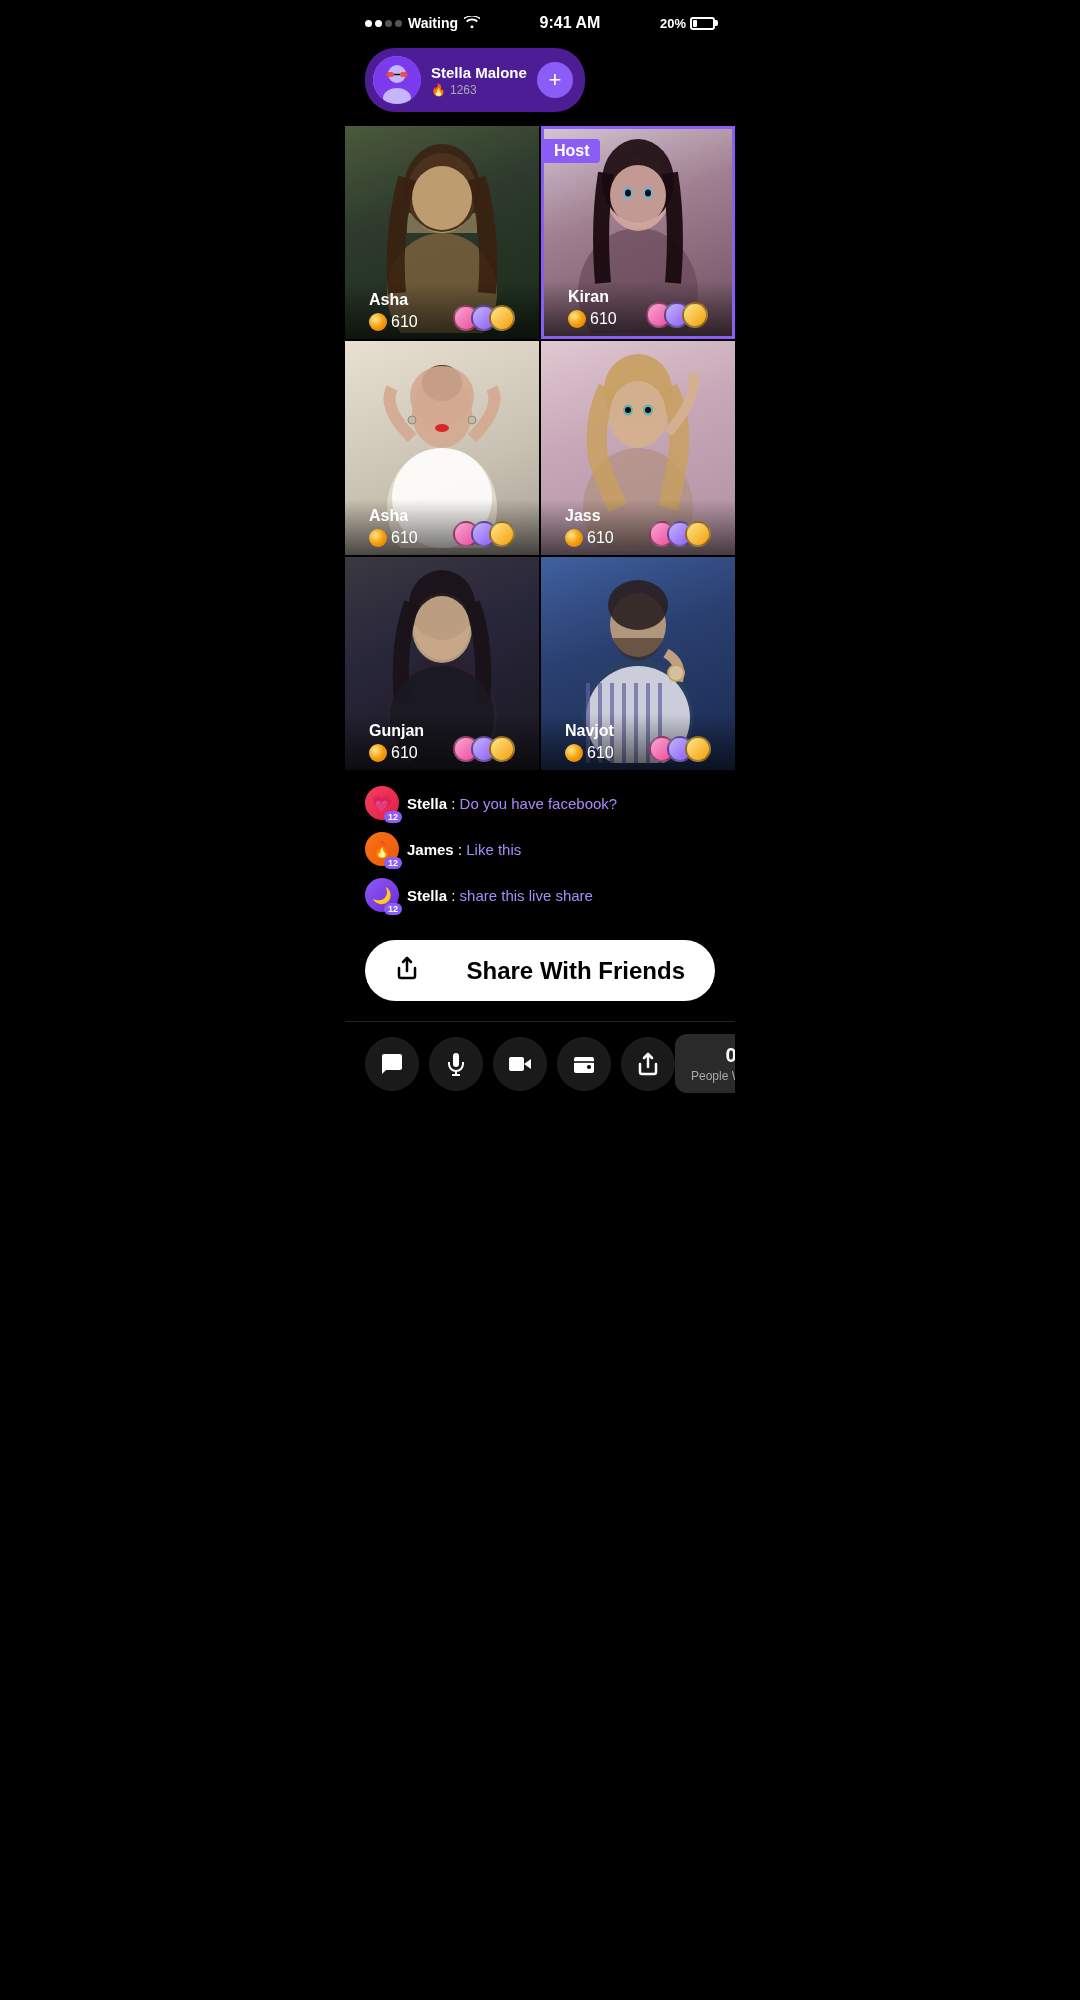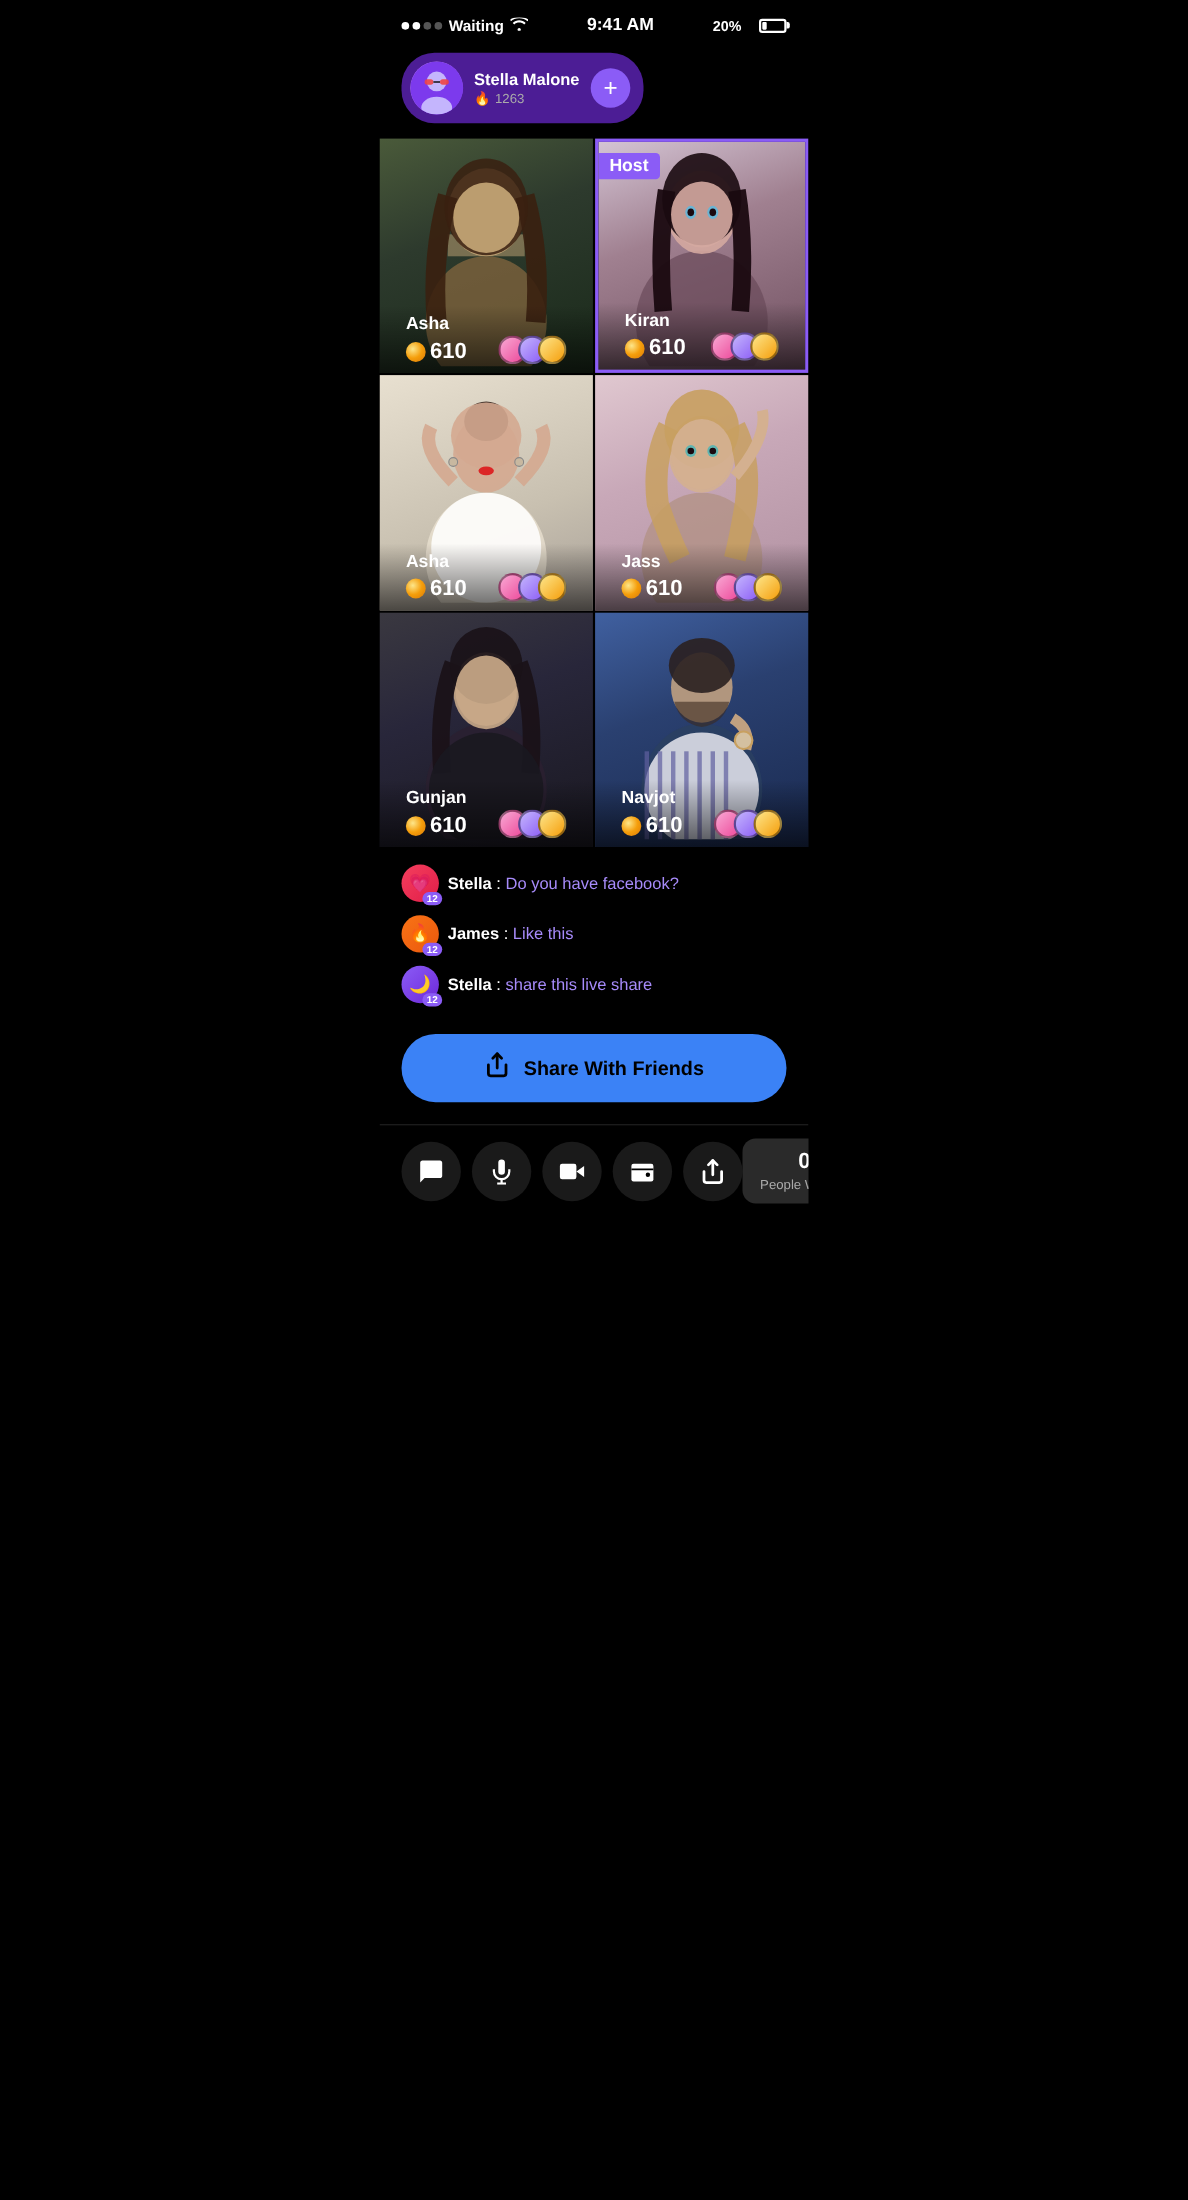--- a/index.html
+++ b/index.html
@@ -25,21 +25,21 @@
       font-weight: 600;
     }
     .status-left { display: flex; align-items: center; gap: 6px; }
     .signal-dots { display: flex; gap: 3px; }
     .dot { width: 7px; height: 7px; border-radius: 50%; }
     .dot.filled { background: #fff; }
     .dot.empty { background: #555; }
     .carrier { font-size: 14px; font-weight: 600; }
     .wifi-icon { font-size: 14px; }
     .status-center { font-size: 16px; font-weight: 700; }
-    .status-right { display: flex; align-items: center; gap: 16px; font-size: 13px; font-weight: 600; }
+    .status-right { display: flex; align-items: center; gap: 4px; font-size: 13px; font-weight: 600; }
     .battery-icon {
       width: 25px; height: 13px;
       border: 2px solid #fff;
       border-radius: 3px;
       position: relative;
       display: inline-flex;
       align-items: center;
       padding: 1px;
     }
     .battery-icon::after {
@@ -137,21 +137,21 @@
       bottom: 0; left: 0; right: 0;
       padding: 8px 24px;
       background: linear-gradient(transparent, rgba(0,0,0,0.6));
       display: flex;
       justify-content: space-between;
       align-items: flex-end;
     }
     .cell-name { font-size: 16px; font-weight: 700; color: #fff; display: block; margin-bottom: 4px; }
     .cell-coins {
       display: flex; align-items: center; gap: 4px;
-      font-size: 20px; font-weight: 700; color: #fff;
+      font-size: 16px; font-weight: 400; color: #fff;
     }
     .coin-icon {
       width: 18px; height: 18px;
       border-radius: 50%;
       background: radial-gradient(circle at 35% 35%, #fde68a, #f59e0b, #d97706);
       display: inline-block;
       flex-shrink: 0;
     }
     .cell-avatars {
       display: flex;
@@ -208,28 +208,28 @@
     .chat-text { font-size: 15px; color: #fff; }
     .chat-text span { color: #a78bfa; }
 
     
     .share-section {
       padding: 0 20px 20px;
     }
     .share-button {
       display: flex;
       align-items: center;
-      justify-content: center;
+      justify-content: space-between;
       gap: 12px;
-      background: #3b82f6;
+      background: #ffffff;
       color: #000;
       border: none;
       border-radius: 50px;
       padding: 16px 30px;
-      font-size: 18px;
+      font-size: 24px;
       font-weight: 600;
       width: 100%;
       cursor: pointer;
     }
     .share-icon { font-size: 20px; }
 
     
     .bottom-bar {
       display: flex;
       align-items: center;

